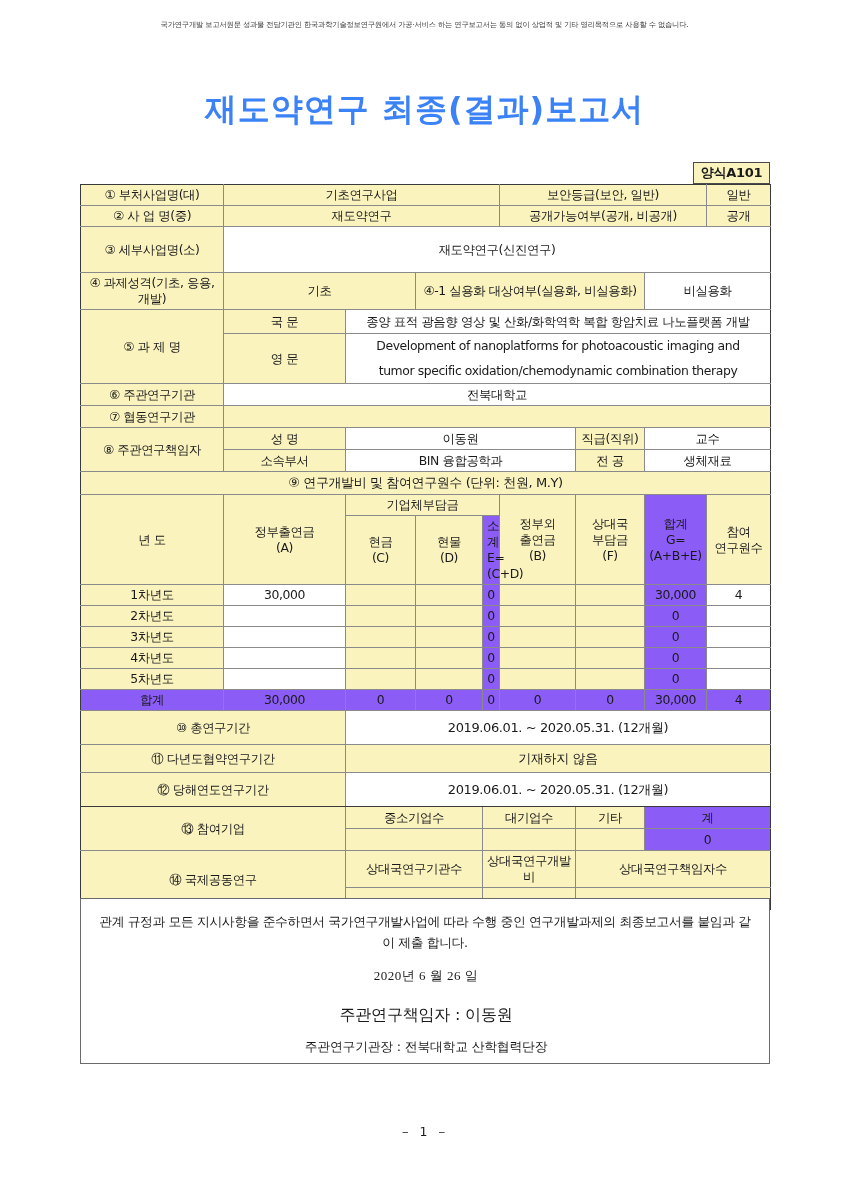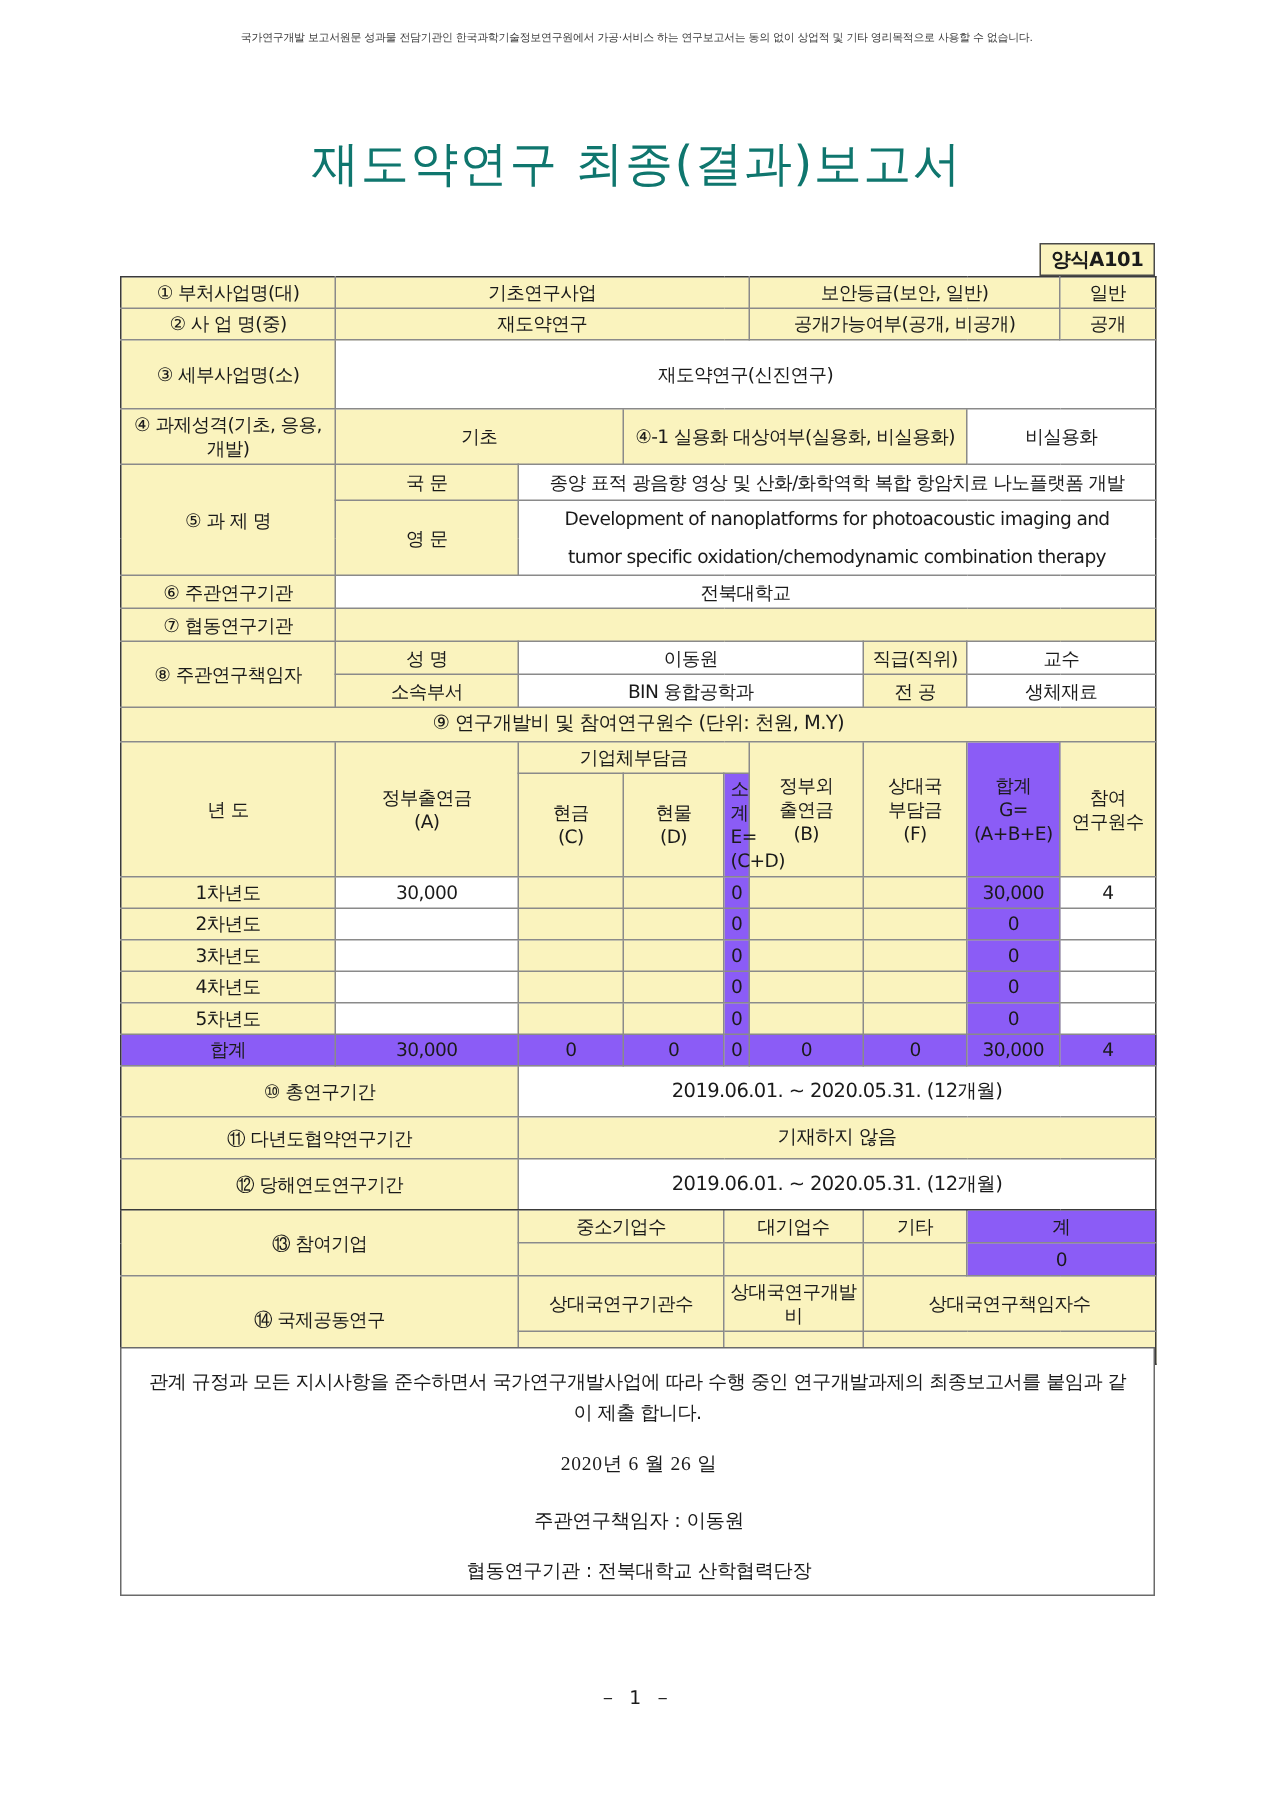--- a/index.html
+++ b/index.html
@@ -36,23 +36,23 @@
   }
 
   
   .doc-title {
     position: absolute;
     top: 88px;
     left: 0;
     width: 849px;
     text-align: center;
     font-size: 32px;
-    font-weight: normal;
+    font-weight: bold;
     letter-spacing: 1px;
-    color: #0f766e;
+    color: #3b82f6;
   }
 
   
   .badge-row {
     position: absolute;
     top: 162px;
     left: 80px;
     width: 690px;
     height: 22px;
   }
@@ -137,21 +137,21 @@
     font-size: 13px;
     letter-spacing: 0.5px;
     font-family: Liberation Serif, serif;
   }
   .decl-pi {
     position: absolute;
     top: 106px;
     left: 0;
     width: 690px;
     text-align: center;
-    font-size: 13px;
+    font-size: 16px;
     letter-spacing: -0.2px;
   }
   .decl-org {
     position: absolute;
     top: 140px;
     left: 0;
     width: 690px;
     text-align: center;
     font-size: 12.8px;
     letter-spacing: -0.2px;
@@ -413,19 +413,19 @@
       <td class="yel thick-b" colspan="2"></td>
       <td class="yel thick-b thick-r" colspan="3"></td>
     </tr>
   </tbody>
     </table>
 
   <div class="decl">
     <div class="decl-text">관계 규정과 모든 지시사항을 준수하면서 국가연구개발사업에 따라 수행 중인 연구개발과제의 최종보고서를 붙임과 같이 제출 합니다.</div>
     <div class="decl-date">2020년  6 월 26 일</div>
     <div class="decl-pi">주관연구책임자 : 이동원</div>
-    <div class="decl-org">협동연구기관 :  전북대학교 산학협력단장</div>
+    <div class="decl-org">주관연구기관장 :  전북대학교 산학협력단장</div>
   </div>
 
 
   <div class="pagenum">－ 1 －</div>
 
 </div>
 
 </body></html>

